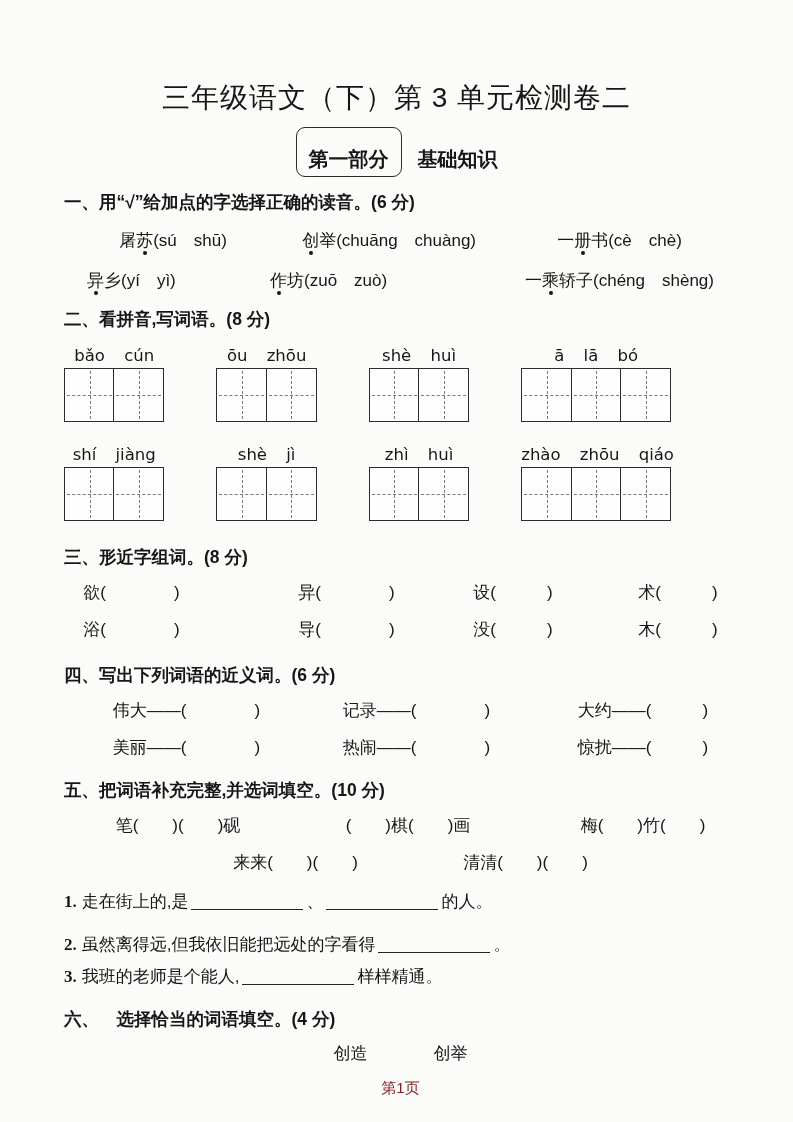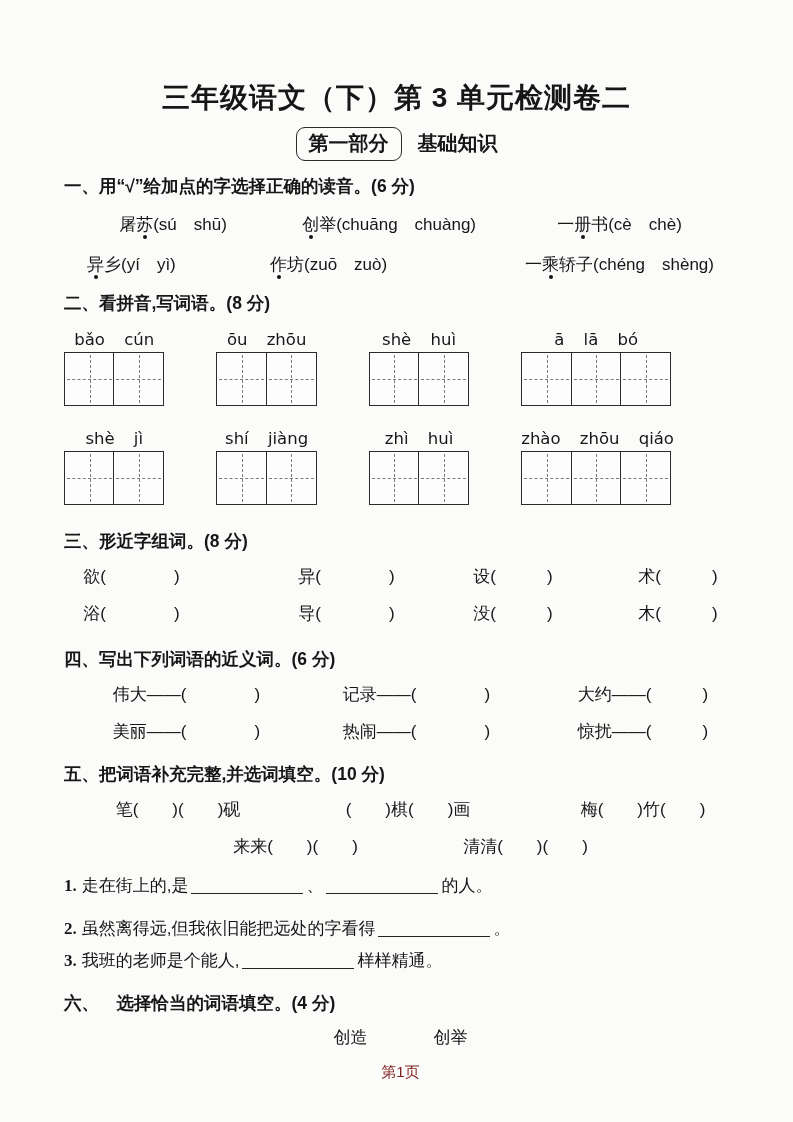--- a/index.html
+++ b/index.html
@@ -7,26 +7,26 @@
     width:793px;height:1122px;overflow:hidden;
     background:#fbfbfa;color:#161616;
     font-family:"Liberation Sans","DejaVu Sans",sans-serif;
     font-size:17px;line-height:26px;
   }
   .sheet{position:relative;width:793px;height:1122px;}
   .content{padding:0 56px 0 64px;}
 
   .doc-title{
     padding-top:82px;text-align:center;
-    font-size:28px;line-height:32px;font-weight:700;letter-spacing:1px;
+    font-size:28px;line-height:32px;font-weight:400;letter-spacing:1px;
   }
   .part-row{margin-top:13px;text-align:center;font-size:20px;line-height:30px;font-weight:700;}
   .part-label{
     display:inline-block;border:1.8px solid #2b2b2b;border-radius:9px;
-    padding:0 12px 2px;margin-right:16px;
+    padding:16px 12px 2px;margin-right:16px;
   }
 
   .sec-heading{font-weight:700;font-size:17.5px;line-height:26px;}
   .m-sec1h{margin-top:12px;}
   .row{display:flex;line-height:28px;justify-content:center;}
   .sec1-row{margin-top:12px;}
   .sec1-col1{width:183px;}
   .sec1-col2{width:255px;}
 
   .dotted-char{position:relative;}
@@ -132,28 +132,28 @@
         <div class="pinyin">ā lā bó</div>
         <div class="cells">
             <div class="cell"></div>
             <div class="cell"></div>
             <div class="cell"></div>
           </div>
       </div>
     </div>
     <div class="grid-row grid-row2">
       <div class="word-block">
+        <div class="pinyin">shí jiàng</div>
+        <div class="cells">
+            <div class="cell"></div>
+            <div class="cell"></div>
+          </div>
+      </div>
+      <div class="word-block">
         <div class="pinyin">shè jì</div>
-        <div class="cells">
-            <div class="cell"></div>
-            <div class="cell"></div>
-          </div>
-      </div>
-      <div class="word-block">
-        <div class="pinyin">shí jiàng</div>
         <div class="cells">
             <div class="cell"></div>
             <div class="cell"></div>
           </div>
       </div>
       <div class="word-block">
         <div class="pinyin">zhì huì</div>
         <div class="cells">
             <div class="cell"></div>
             <div class="cell"></div>

